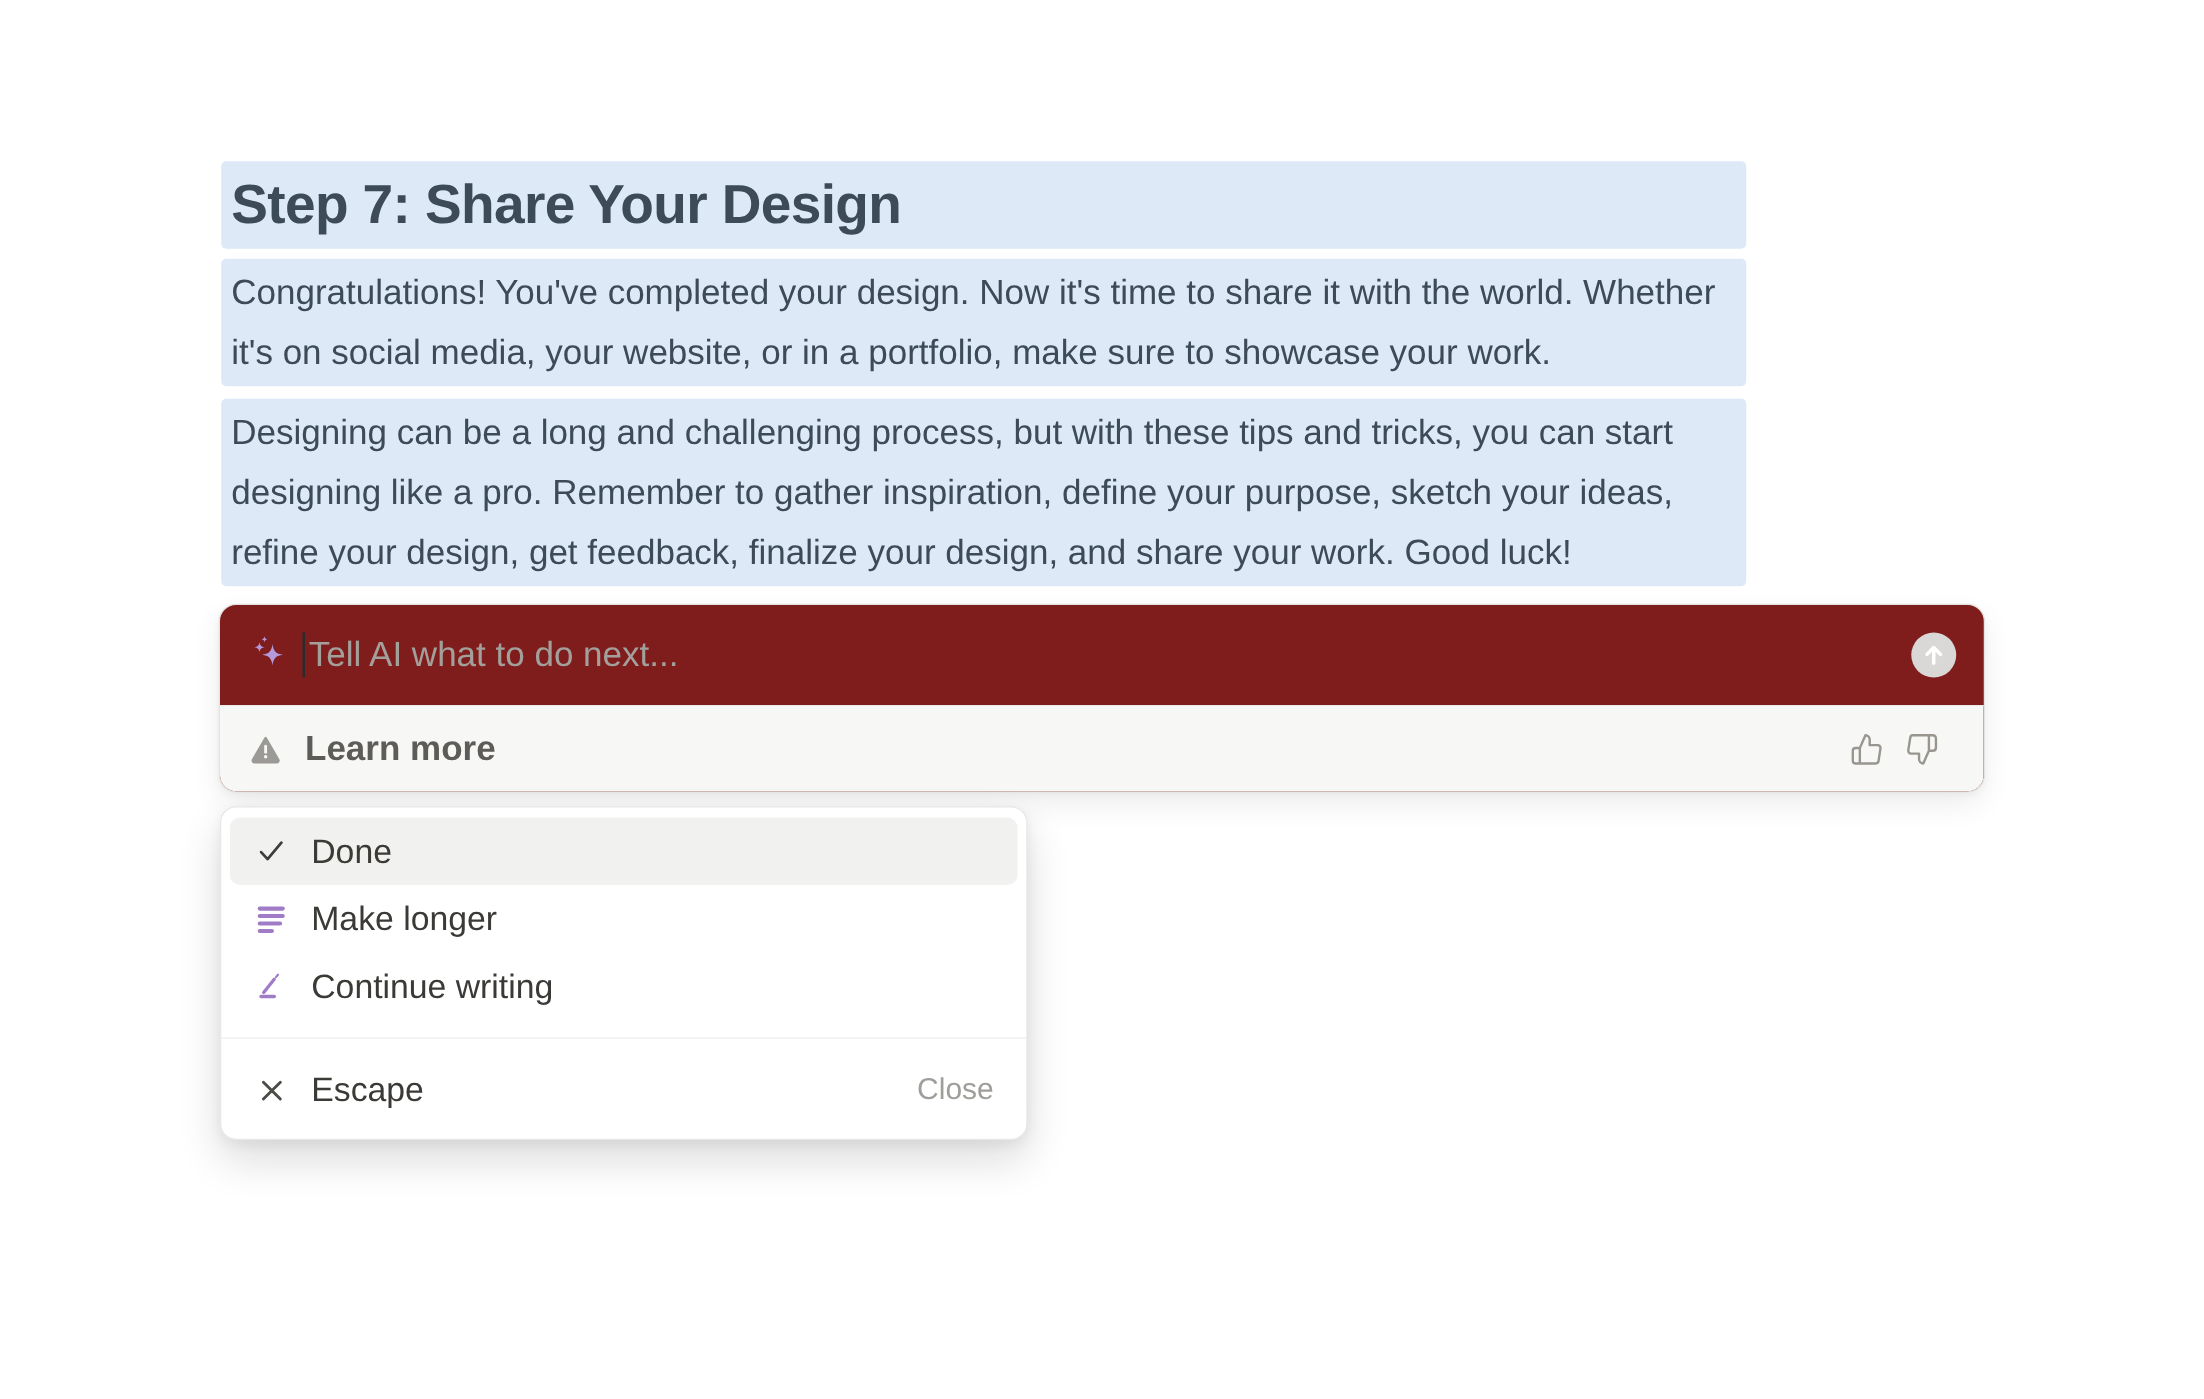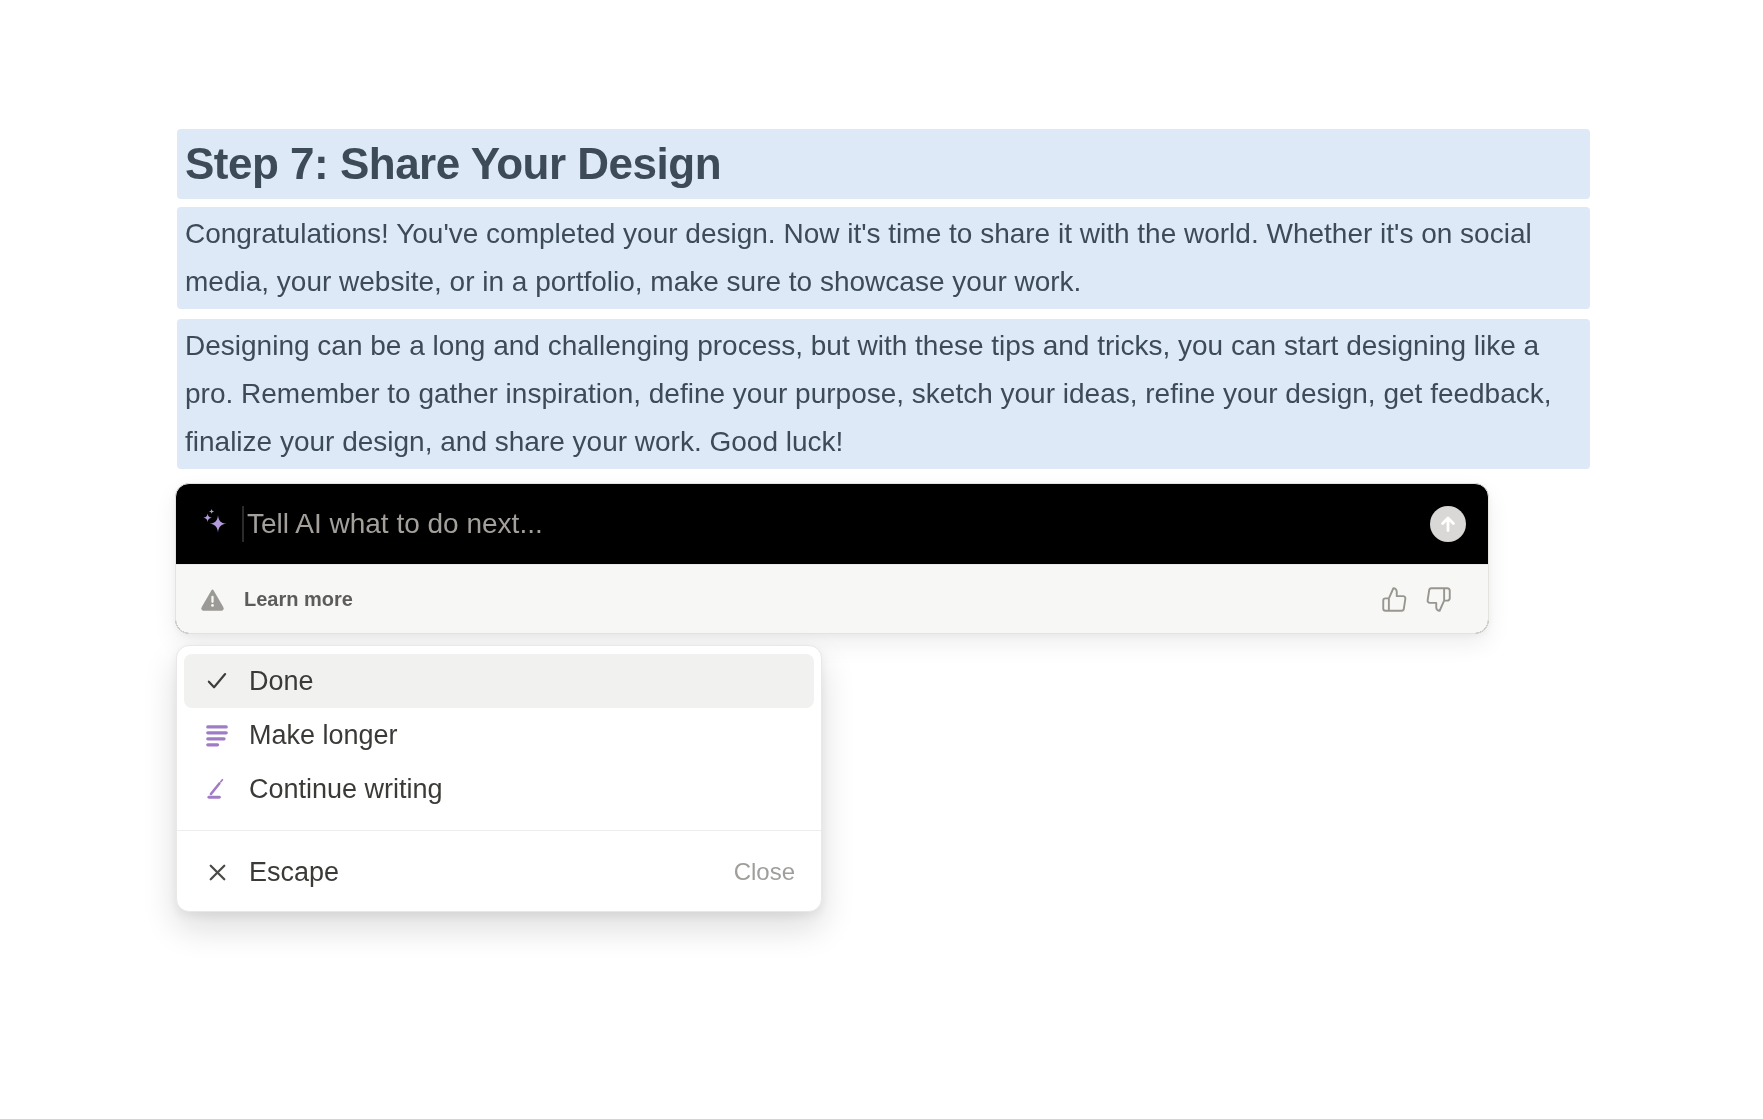--- a/index.html
+++ b/index.html
@@ -3,55 +3,55 @@
 <meta charset="utf-8">
 <style>
   html,body{margin:0;padding:0;background:#ffffff;}
   .stage{
     position:relative;width:1763px;height:1119px;overflow:hidden;background:#ffffff;
     font-family:"Liberation Sans","DejaVu Sans",sans-serif;
     -webkit-font-smoothing:antialiased;
   }
   
   .doc-block{
-    position:absolute;left:177px;width:1413px;box-sizing:border-box;
+    position:absolute;left:177px;width:1220px;box-sizing:border-box;
     background:#dde9f6;border-radius:4px;color:#3d4a58;
   }
   .doc-h1{
     top:129px;height:70px;margin:0;padding:0 8px;
     font-size:44px;font-weight:700;line-height:70px;letter-spacing:-.5px;
     white-space:nowrap;color:#39&#55;4a58;
   }
   .doc-p{
     margin:0;padding:3px 8px;font-size:28px;line-height:48px;font-weight:400;
   }
   .p1{top:207px;}
   .p2{top:319px;}
   
   .ai-panel{
-    position:absolute;left:175px;top:483px;width:1314px;box-sizing:border-box;
-    background:#000000;border:1px solid #e4e3e0;border-radius:14px;
+    position:absolute;left:175px;top:483px;width:1413px;box-sizing:border-box;
+    background:#7f1d1d;border:1px solid #e4e3e0;border-radius:14px;
     box-shadow:0 10px 24px rgba(15,15,15,.07),0 2px 6px rgba(15,15,15,.04);
     overflow:hidden;
   }
   .ai-input-row{display:flex;align-items:center;height:80px;padding:0 22px;}
   .sparkle{width:32px;height:32px;flex:0 0 auto;}
   .caret{width:2px;height:36px;background:#2b2b2b;margin-left:12px;flex:0 0 auto;}
   .ai-placeholder{margin-left:3px;font-size:28px;color:#a3a09c;flex:1 1 auto;white-space:nowrap;overflow:hidden;}
   .send-btn{
     width:36px;height:36px;border-radius:50%;background:#d9d8d6;border:none;padding:0;
     display:flex;align-items:center;justify-content:center;flex:0 0 auto;cursor:pointer;
   }
   .ai-footer{
     display:flex;align-items:center;height:68px;padding:0 24px;
     background:#f7f7f6;border-top:1px solid #ebeae8;
   }
   .warn-icon{width:25px;height:25px;flex:0 0 auto;}
   .ai-disclaimer{margin-left:14px;font-size:24px;color:#8b8985;}
-  .learn-more{margin-left:19px;font-size:20px;color:#5d5c58;font-weight:600;cursor:pointer;}
+  .learn-more{margin-left:19px;font-size:28px;color:#5d5c58;font-weight:600;cursor:pointer;}
   .footer-spacer{flex:1 1 auto;}
   .thumb-btn{background:none;border:none;padding:0;margin-left:17px;width:27px;height:27px;cursor:pointer;display:flex;align-items:center;justify-content:center;}
   .thumbs-wrap{display:flex;align-items:center;margin-right:12px;}
   
   .ai-menu{
     position:absolute;left:176px;top:645px;width:646px;box-sizing:border-box;
     background:#ffffff;border:1px solid #e9e8e6;border-radius:13px;
     box-shadow:0 16px 34px rgba(15,15,15,.14),0 4px 10px rgba(15,15,15,.06);
     padding:8px 0 12px 0;
   }

